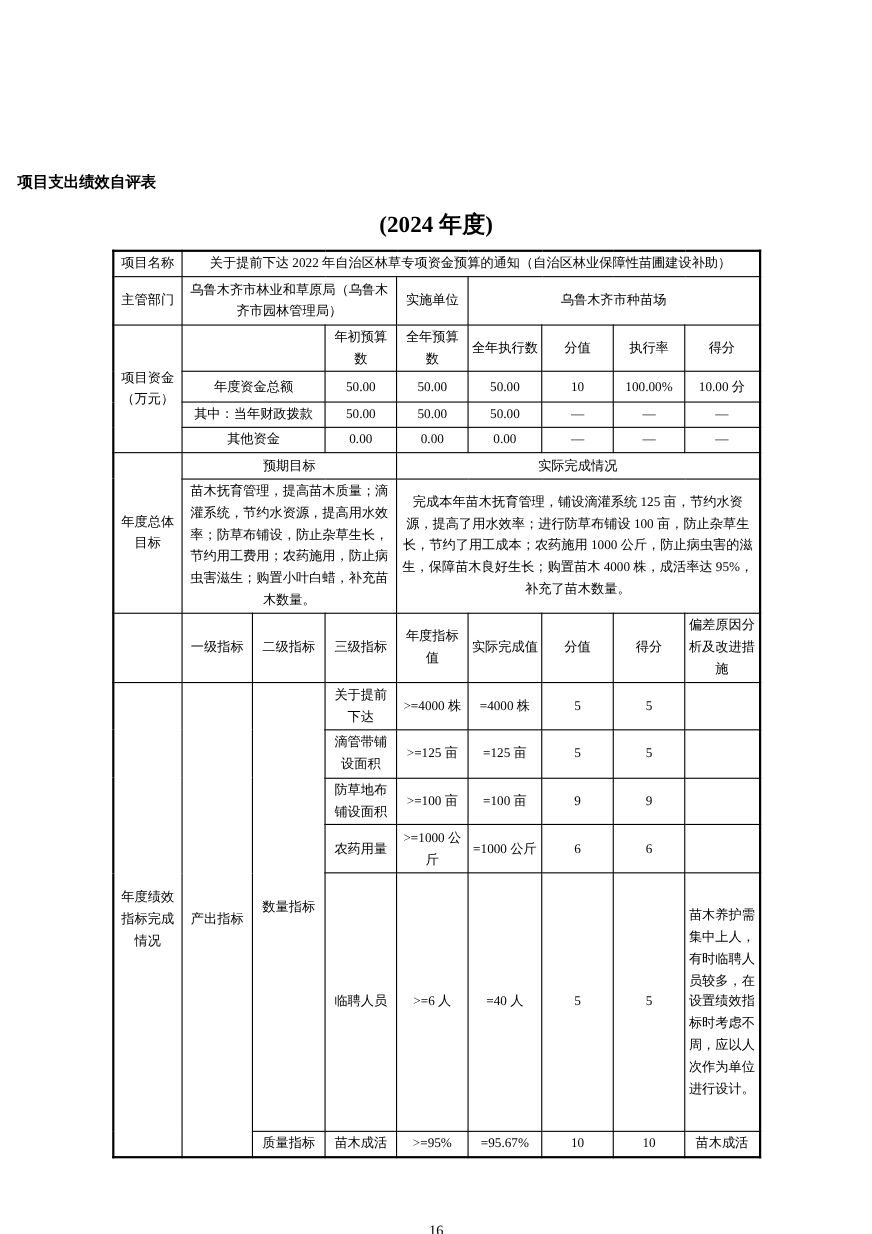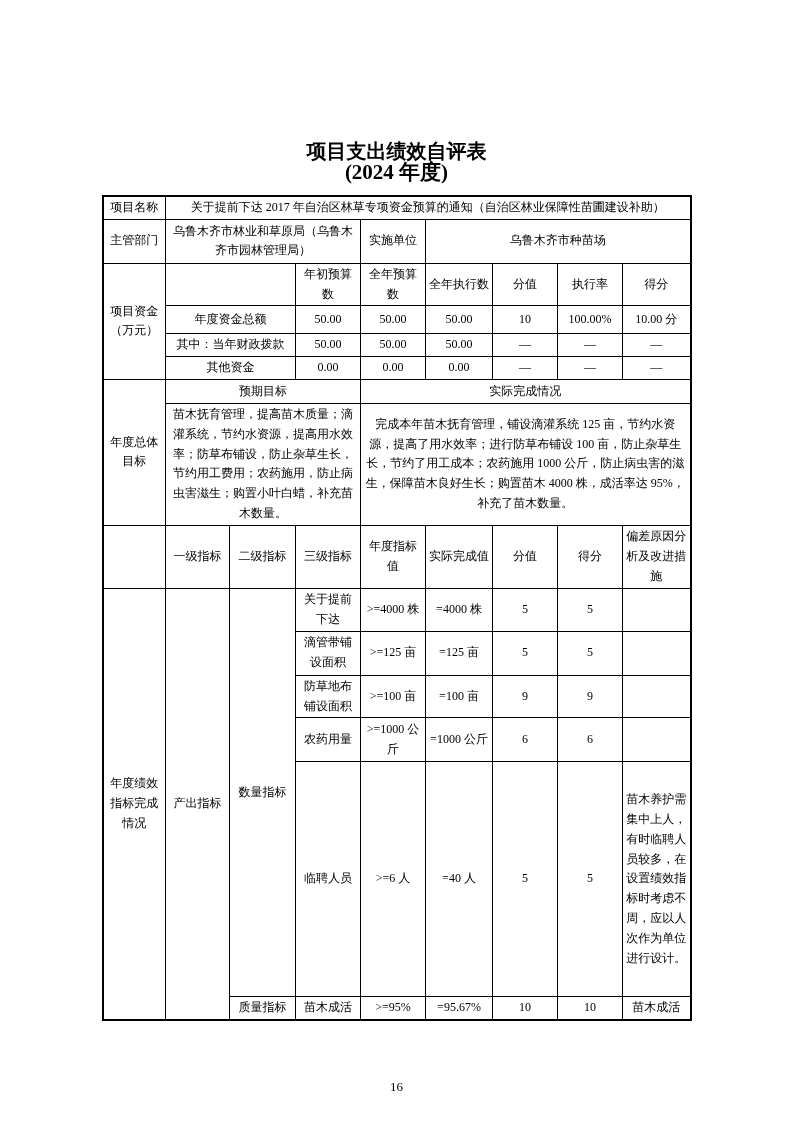--- a/index.html
+++ b/index.html
@@ -2,21 +2,21 @@
 <html><head>
 <meta charset="utf-8">
 <style>
   html, body { margin: 0; padding: 0; background: #888; }
   .page {
     width: 793px; height: 1122px; margin: 0 auto; background: #fff;
     box-sizing: border-box; padding-top: 140px;
     font-family: "Liberation Serif", "DejaVu Serif", serif;
     color: #000; overflow: hidden;
   }
-  .title { margin: 0; text-align: center; font-size: 20px; line-height: 22px; font-weight: bold; }
+  .title { margin: 16px; text-align: left; font-size: 14px; line-height: 22px; font-weight: bold; }
   .subtitle { margin: 0; text-align: center; font-size: 21px; line-height: 21px; font-weight: bold; }
   table.eval {
     border-collapse: collapse; table-layout: fixed;
     width: 588px; margin: 12px auto 0 auto;
     border: 2px solid #000;
   }
   table.eval td {
     border: 1px solid #000; box-sizing: border-box;
     font-size: 12px; line-height: 1.65;
     text-align: center; vertical-align: middle;
@@ -60,21 +60,21 @@
         <col style="width:65px">
         <col style="width:67px">
       <col style="width:65px">
         <col style="width:65px">
         <col style="width:68px">
     </colgroup>
 
     <tbody>
         <tr class="r1">
       <td>项目名称</td>
-      <td colspan="8">关于提前下达 2017 年自治区林草专项资金预算的通知（自治区林业保障性苗圃建设补助）</td>
+      <td colspan="8">关于提前下达 2022 年自治区林草专项资金预算的通知（自治区林业保障性苗圃建设补助）</td>
     </tr>
 
     <tr class="r2">
       <td>主管部门</td>
       <td colspan="3">乌鲁木齐市林业和草原局（乌鲁木齐市园林管理局）</td>
       <td>实施单位</td>
       <td colspan="4">乌鲁木齐市种苗场</td>
     </tr>
 
     <tr class="r3">

